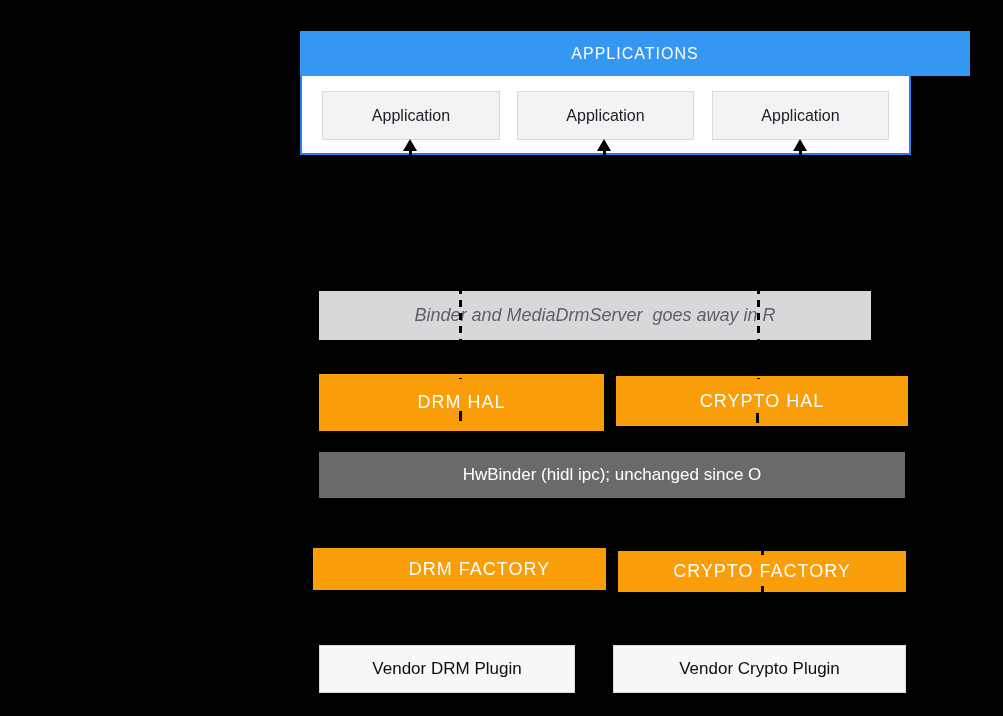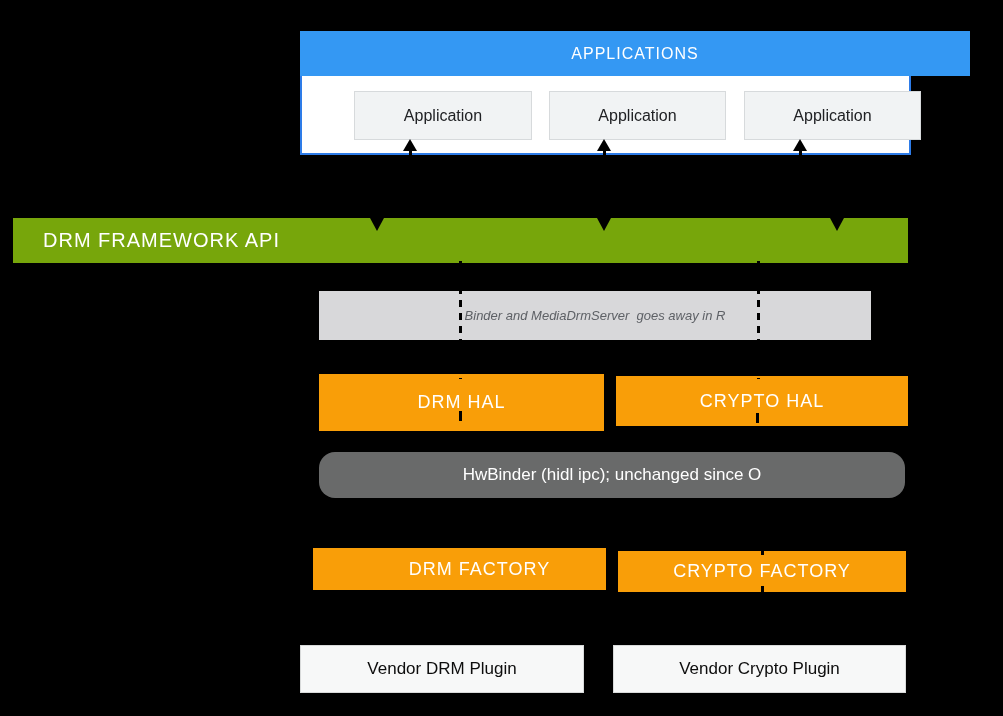--- a/index.html
+++ b/index.html
@@ -30,69 +30,69 @@
     left:300px;top:31px;width:670px;height:45px;
     background:var(--blue);color:#ffffff;
     display:flex;align-items:center;justify-content:center;
     font-size:16px;font-weight:500;letter-spacing:1px;
     z-index:12;
   }
   .app-box{
     top:91px;width:178px;height:49px;
     background:#F1F3F4;border:1px solid #D7DADC;color:#202124;
     display:flex;align-items:center;justify-content:center;
-    font-size:16px;z-index:13;margin-left:32px;
+    font-size:16px;z-index:13;
   }
 
   
   .green-bar{
     left:13px;top:218px;width:895px;height:45px;
     background:var(--green);color:#ffffff;
     display:flex;align-items:center;
     padding-left:30px;font-size:20px;font-weight:500;letter-spacing:1px;
     z-index:10;
   }
 
   
   .note-box{
     left:319px;top:291px;width:552px;height:49px;
     background:var(--light-gray);color:#5E6166;
     display:flex;align-items:center;justify-content:center;
-    font-size:13px;font-style:italic;white-space:pre;
+    font-size:18px;font-style:italic;white-space:pre;
     z-index:10;
   }
 
   
   .orange-box{
     background:var(--orange);color:#ffffff;
     display:flex;align-items:center;justify-content:center;
     font-size:18px;font-weight:500;letter-spacing:1px;
     z-index:10;
   }
   .drm-hal{left:319px;top:374px;width:285px;height:57px;}
   .crypto-hal{left:616px;top:376px;width:292px;height:50px;}
   .drm-factory{left:313px;top:548px;width:293px;height:42px;padding-left:40px;}
   .crypto-factory{left:618px;top:551px;width:288px;height:41px;}
 
   
   .hwbinder{
     left:319px;top:452px;width:586px;height:46px;
     background:var(--dark-gray);color:#ffffff;
     display:flex;align-items:center;justify-content:center;
-    font-size:17px;z-index:10;border-radius:16px;
+    font-size:17px;z-index:10;
   }
 
   
   .vendor-box{
     top:645px;height:48px;
     background:var(--box-white);border:1px solid #D8DADA;color:#0d0d0d;
     display:flex;align-items:center;justify-content:center;
     font-size:17px;z-index:10;
   }
-  .vendor-drm{left:300px;width:284px;}
+  .vendor-drm{left:319px;width:256px;}
   .vendor-crypto{left:613px;width:293px;}
 
   
   .arrow-up{width:14px;height:31px;z-index:40;top:139px;}
   .arrow-up .head{
     width:0;height:0;margin:0 auto;
     border-left:7px solid transparent;border-right:7px solid transparent;
     border-bottom:12px solid #000;
   }
   .arrow-up .shaft{width:3px;height:18px;margin:0 auto;background:#000;}
@@ -128,23 +128,20 @@
   </div>
   <div class="abs arrow-up" style="left:597px;">
     <div class="head"></div>
     <div class="shaft"></div>
   </div>
   <div class="abs arrow-up" style="left:793px;">
     <div class="head"></div>
     <div class="shaft"></div>
   </div>
 
-  <div class="abs green-bar">
-    <span>DRM FRAMEWORK API</span>
-  </div>
 
   <div class="abs arrow-down" style="left:370px;">
     <div class="head"></div>
   </div>
   <div class="abs arrow-down" style="left:597px;">
     <div class="head"></div>
   </div>
   <div class="abs arrow-down" style="left:830px;">
     <div class="head"></div>
   </div>

